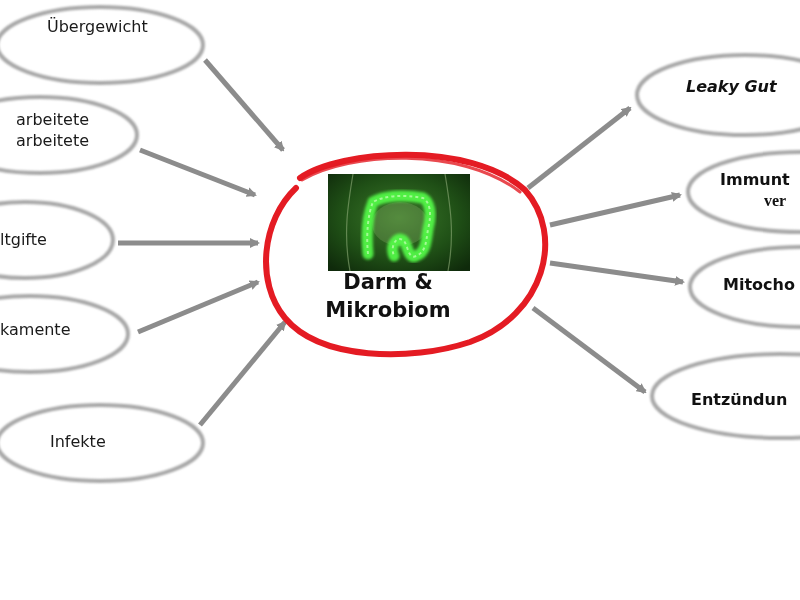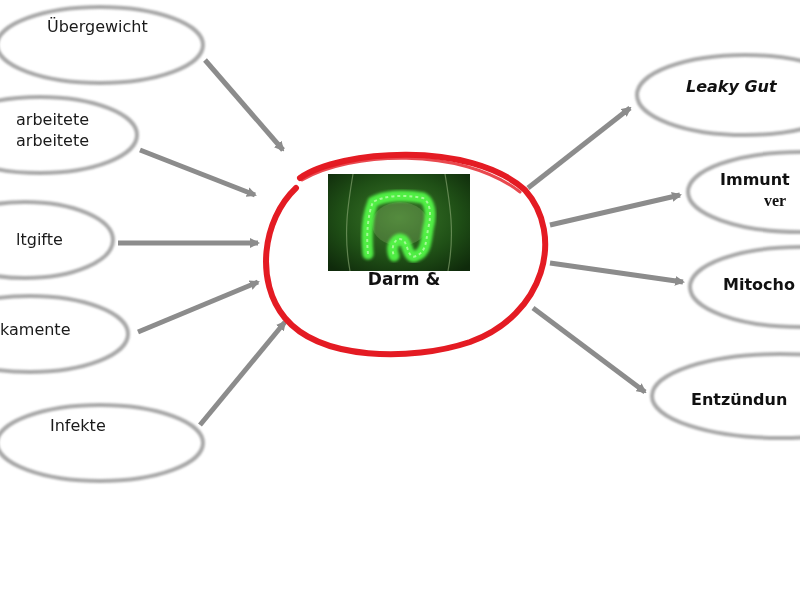--- a/index.html
+++ b/index.html
@@ -2,22 +2,22 @@
 <html><head>
   <meta charset="utf-8">
   <style>
     html, body { margin: 0; padding: 0; background: #ffffff; }
     body { width: 800px; height: 600px; position: relative; overflow: hidden;
            font-family: "DejaVu Sans", "Liberation Sans", sans-serif; }
     #canvas { position: absolute; left: 0; top: 0; width: 800px; height: 600px; }
     .label { position: absolute; text-align: center; color: #1a1a1a; line-height: 1.3; white-space: nowrap; }
     .label.cause { font-size: 16px; font-weight: normal; }
     .label.effect { font-size: 16px; font-weight: bold; color: #111; }
-    .center-title { position: absolute; left: 314px; top: 268px; width: 180px; text-align: center;
-                    font-size: 17px; font-weight: bold; line-height: 1.35; color: #111; }
+    .center-title { position: absolute; left: 298px; top: 268px; width: 180px; text-align: center;
+                    font-size: 21px; font-weight: bold; line-height: 1.35; color: #111; }
     .gut-image { position: absolute; left: 328px; top: 174px; width: 142px; height: 97px; overflow: hidden; }
   </style>
 </head>
 <body>
 
 <svg id="canvas" viewBox="0 0 800 600" xmlns="http://www.w3.org/2000/svg">
   <defs>
     <marker id="arrowhead" markerWidth="10" markerHeight="10" refX="8" refY="5" orient="auto" markerUnits="userSpaceOnUse">
       <path d="M0,0 L10,5 L0,10 z" fill="#8c8c8c"></path>
     </marker>
@@ -80,36 +80,37 @@
 
     <ellipse cx="72" cy="50" rx="28" ry="22" fill="#a0c07a" opacity="0.25"></ellipse>
 
     <path d="M40 80 C38 60, 40 40, 45 28 C55 22, 75 20, 95 24 C102 28, 104 40, 100 55 C98 68, 98 78, 88 82 C80 86, 80 70, 75 66 C68 62, 62 72, 66 82" stroke="#54ff4a" stroke-width="11" fill="none" stroke-linecap="round" filter="url(#glow)" opacity="0.9"></path>
     <path d="M40 80 C38 60, 40 40, 45 28 C55 22, 75 20, 95 24 C102 28, 104 40, 100 55 C98 68, 98 78, 88 82 C80 86, 80 70, 75 66 C68 62, 62 72, 66 82" stroke="#c8ffb8" stroke-width="2" fill="none" stroke-dasharray="3 3" opacity="0.7"></path>
   </svg>
 </div>
 
 <div class="center-title">
   <div>Darm &amp;</div>
+  <div>Mikrobiom</div>
 </div>
 
 <div class="label cause" style="left:47px; top:17px; text-align:left;">
   <div>Übergewicht</div>
 </div>
 <div class="label cause" style="left:16px; top:110px; text-align:left;">
   <div>arbeitete</div>
   <div>arbeitete</div>
 </div>
-<div class="label cause" style="left:16px; top:230px; text-align:right;">
+<div class="label cause" style="left:0px; top:230px; text-align:right;">
   <div>ltgifte</div>
 </div>
 <div class="label cause" style="left:0px; top:320px; text-align:left;">
   <div>kamente</div>
 </div>
-<div class="label cause" style="left:50px; top:416px; text-align:left;">
+<div class="label cause" style="left:50px; top:432px; text-align:left;">
   <div>Infekte</div>
 </div>
 
 <div class="label effect" style="left:686px; top:77px; text-align:left;font-style:italic;">
   <div>Leaky Gut</div>
 </div>
 <div class="label effect" style="left:720px; top:170px; text-align:left;">
   <div>Immunt</div>
   <div style="padding-left:44px;font-family:Liberation Serif, serif;">ver</div>
 </div>

